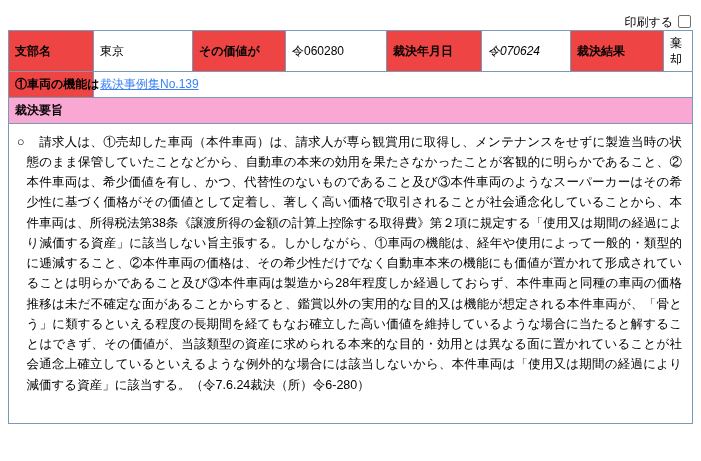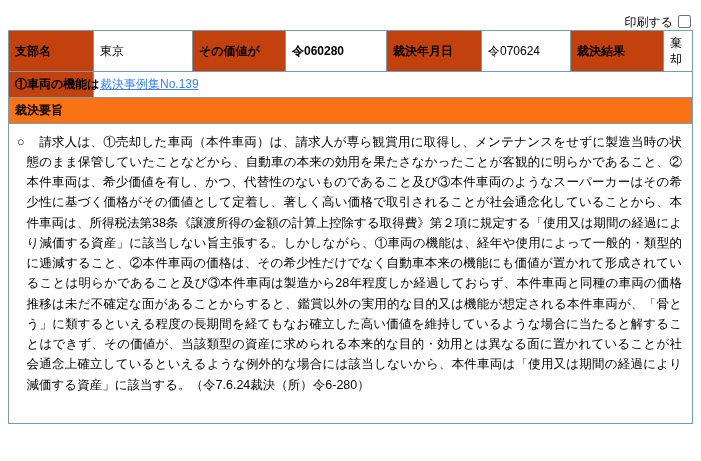--- a/index.html
+++ b/index.html
@@ -54,46 +54,46 @@
   }
   table.meta td {
     border: 1px solid #7a9bb5;
     padding: 4px 6px;
     font-size: 12px;
     vertical-align: middle;
     line-height: 1.35;
     word-break: break-all;
   }
   td.hdr {
-    background: #c2410c;
+    background: #ef4444;
     font-weight: bold;
     white-space: nowrap;
   }
   td.val {
     background: #ffffff;
   }
   .link {
     color: #3b82f6;
     text-decoration: underline;
     cursor: pointer;
   }
   
   .c1 { width: 72px; }
   .c2 { width: 86px; margin-top: 9px; }
   .c3 { width: 80px; }
-  .c4 { width: 88px; font-weight: bold; }
+  .c4 { width: 88px; }
   .c5 { width: 82px; margin-top: 48px; }
-  .c6 { width: 76px; }
+  .c6 { width: 76px; font-style: italic; }
   .c7 { width: 80px; margin-top: 47px; }
 
   
   .summary-hdr {
     border: 1px solid #7a9bb5;
     border-top: none;
-    background: #f97316;
+    background: #f9a8d4;
     font-weight: bold;
     font-size: 12px;
     padding: 4px 6px;
     width: 685px;
     box-sizing: border-box;
   }
   .summary-body {
     border: 1px solid #7a9bb5;
     border-top: none;
     background: #ffffff;

